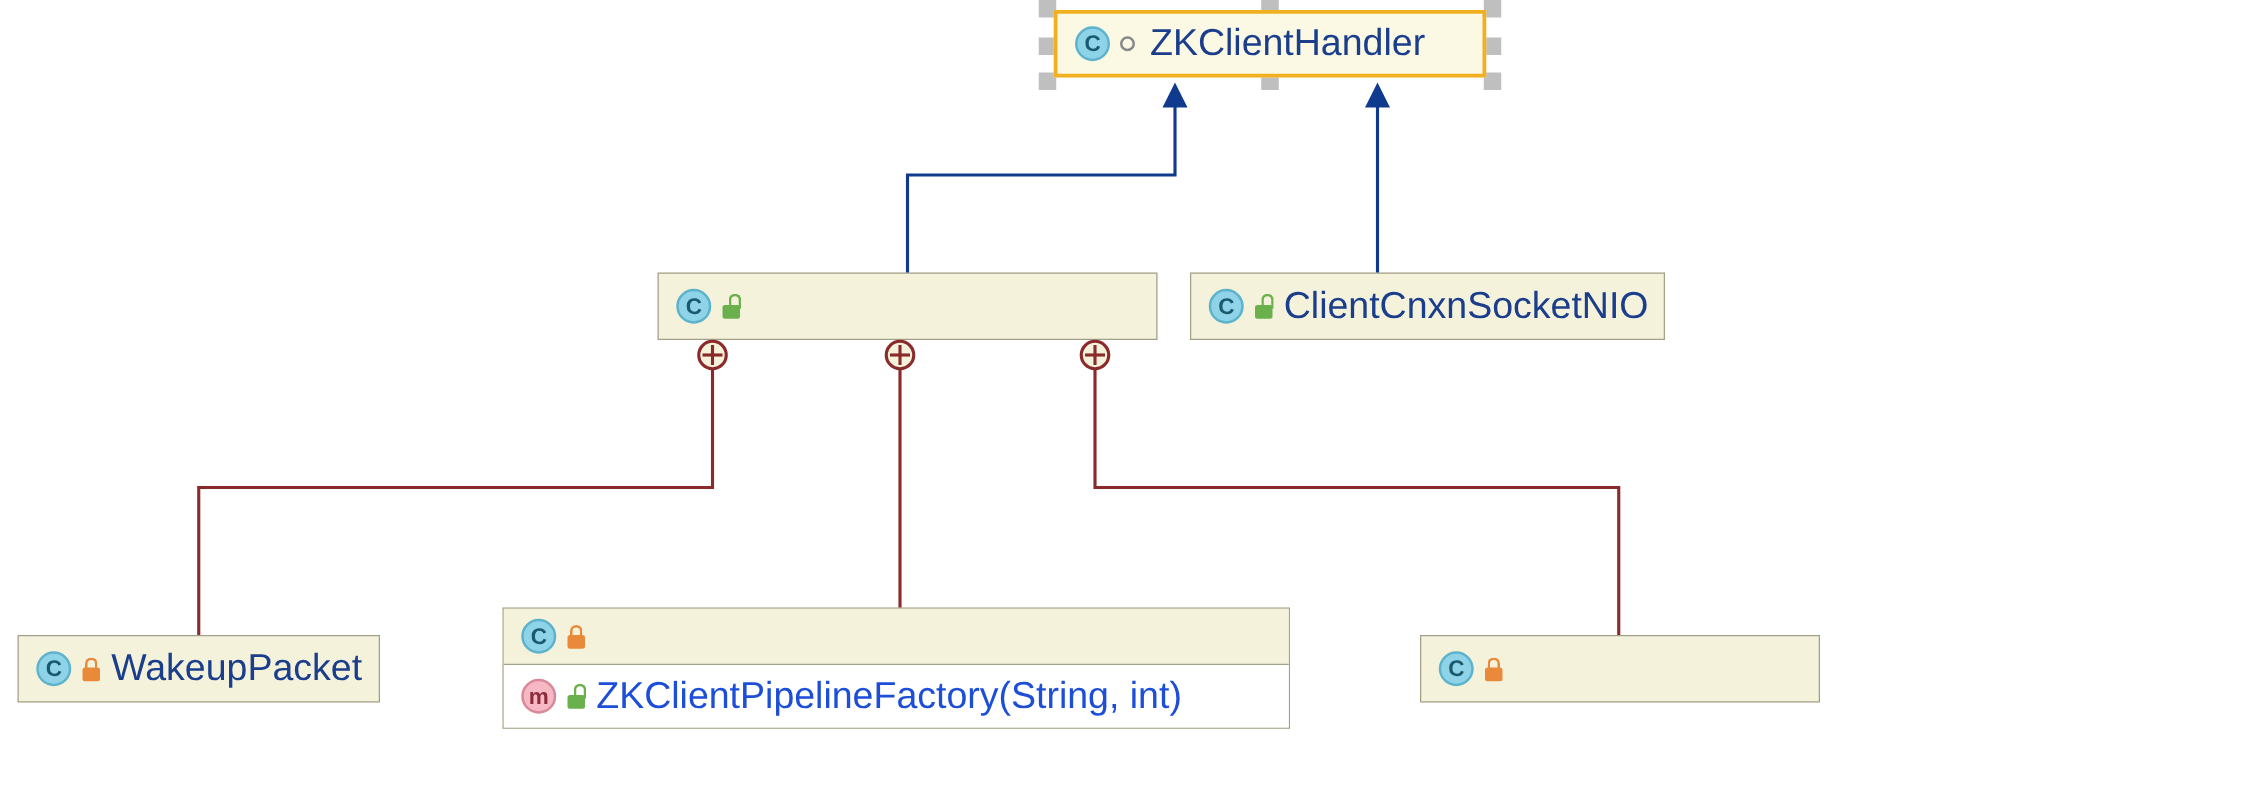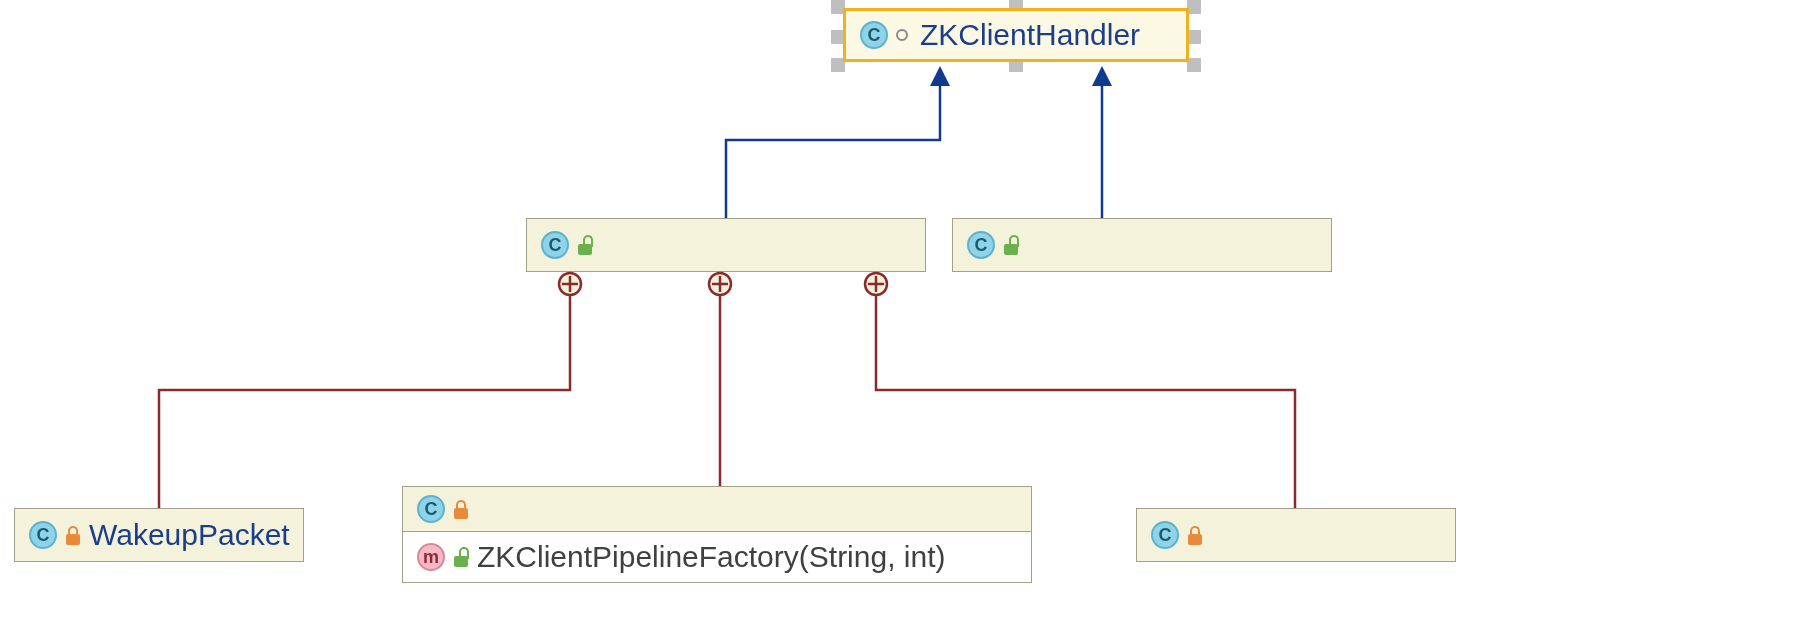--- a/index.html
+++ b/index.html
@@ -41,21 +41,21 @@
     align-items: center;
     padding: 8px 14px;
     border-bottom: 1px solid #a3a08a;
     background: #f5f2dc;
   }
   .node-compound .row:last-child {
     border-bottom: none;
     background: #ffffff;
     color: #333;
   }
-  .node-compound .row:last-child .label { color: #404040; }
+  .node-compound .row:last-child .label { color: #1d4ed8; }
   .icon {
     width: 28px;
     height: 28px;
     border-radius: 50%;
     display: inline-flex;
     align-items: center;
     justify-content: center;
     font-size: 18px;
     font-weight: bold;
     margin-right: 8px;
@@ -151,20 +151,21 @@
   </div>
 
   <div class="node" style="left:526px; top:218px; width:400px; height:54px;">
     <span class="icon icon-class">C</span>
     <span class="modifier lock-green"></span>
   </div>
 
   <div class="node" style="left:952px; top:218px; width:380px; height:54px;">
     <span class="icon icon-class">C</span>
     <span class="modifier lock-green"></span>
+    <span class="label">ClientCnxnSocketNIO</span>
   </div>
 
   <div class="node" style="left:14px; top:508px; width:290px; height:54px;">
     <span class="icon icon-class">C</span>
     <span class="modifier lock-orange"></span>
     <span class="label">WakeupPacket</span>
   </div>
 
   <div class="node node-compound" style="left:402px; top:486px; width:630px;">
     <div class="row">

